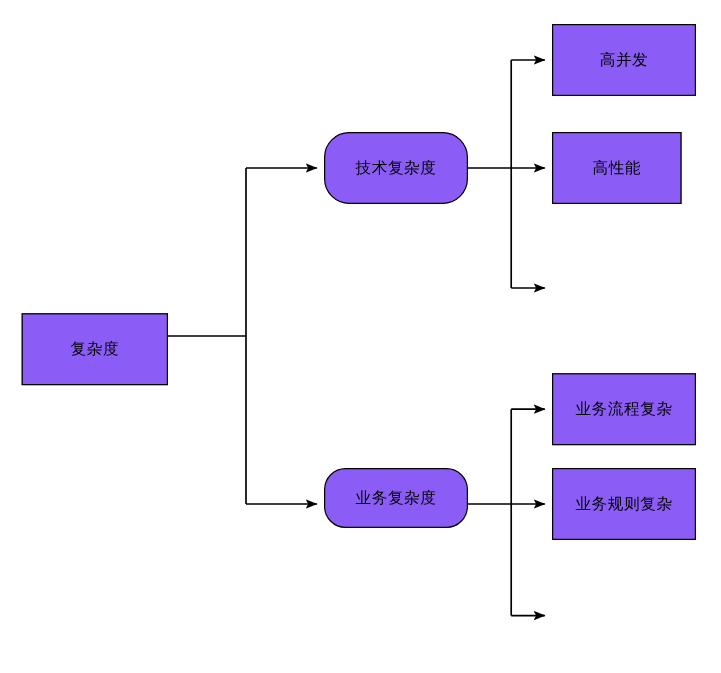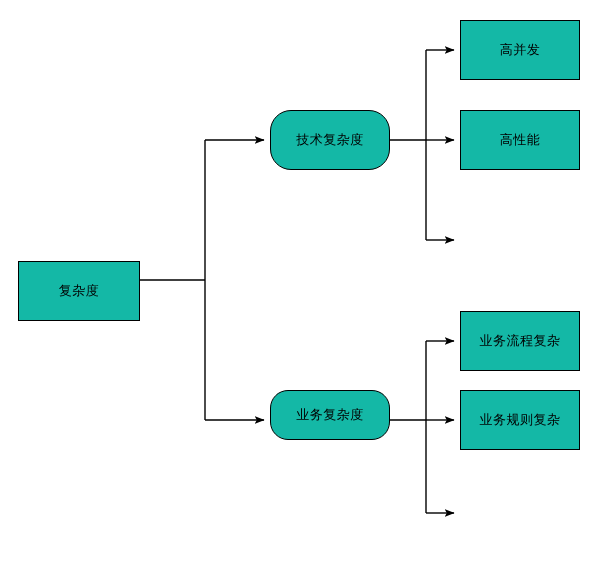--- a/index.html
+++ b/index.html
@@ -21,21 +21,21 @@
   #edges {
     position: absolute;
     left: 0;
     top: 0;
     width: 601px;
     height: 561px;
   }
   .node {
     position: absolute;
     box-sizing: border-box;
-    background: #14b8a6;
+    background: #8b5cf6;
     border: 1.4px solid #000000;
     display: flex;
     align-items: center;
     justify-content: center;
     z-index: 2;
   }
   .node-label {
     font-size: 13px;
     line-height: 1.2;
     color: #000000;
@@ -85,21 +85,21 @@
   </div>
 
   <div class="node" style="left:270px; top:110px; width:120px; height:60px;border-radius:21px;">
     <span class="node-label">技术复杂度</span>
   </div>
 
   <div class="node" style="left:460px; top:20px; width:120px; height:60px;">
     <span class="node-label">高并发</span>
   </div>
 
-  <div class="node" style="left:460px; top:110px; width:120px; height:60px;">
+  <div class="node" style="left:460px; top:110px; width:108px; height:60px;">
     <span class="node-label">高性能</span>
   </div>
 
 
   <div class="node" style="left:270px; top:390px; width:120px; height:50px;border-radius:18px;">
     <span class="node-label">业务复杂度</span>
   </div>
 
   <div class="node" style="left:460px; top:311px; width:120px; height:60px;">
     <span class="node-label">业务流程复杂</span>

